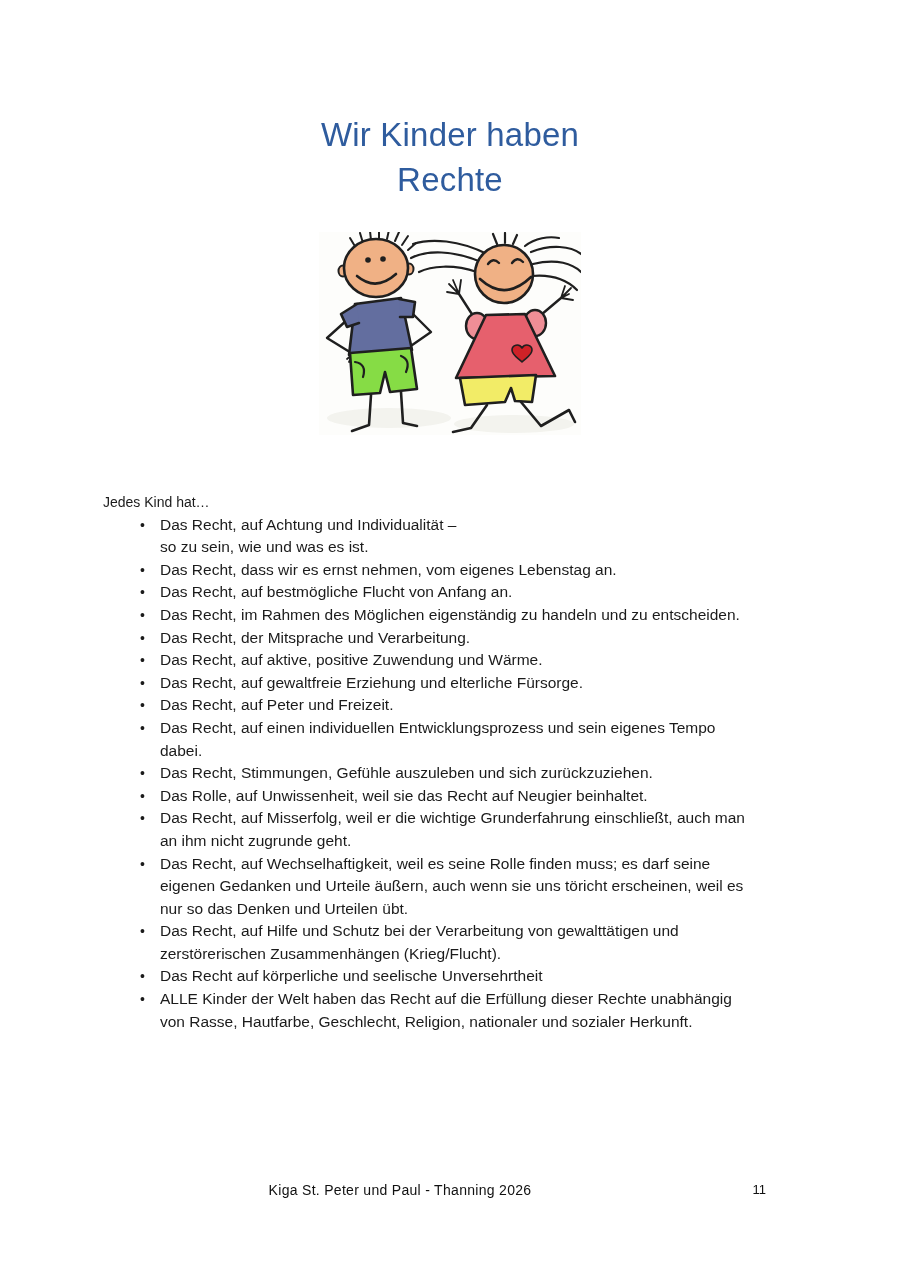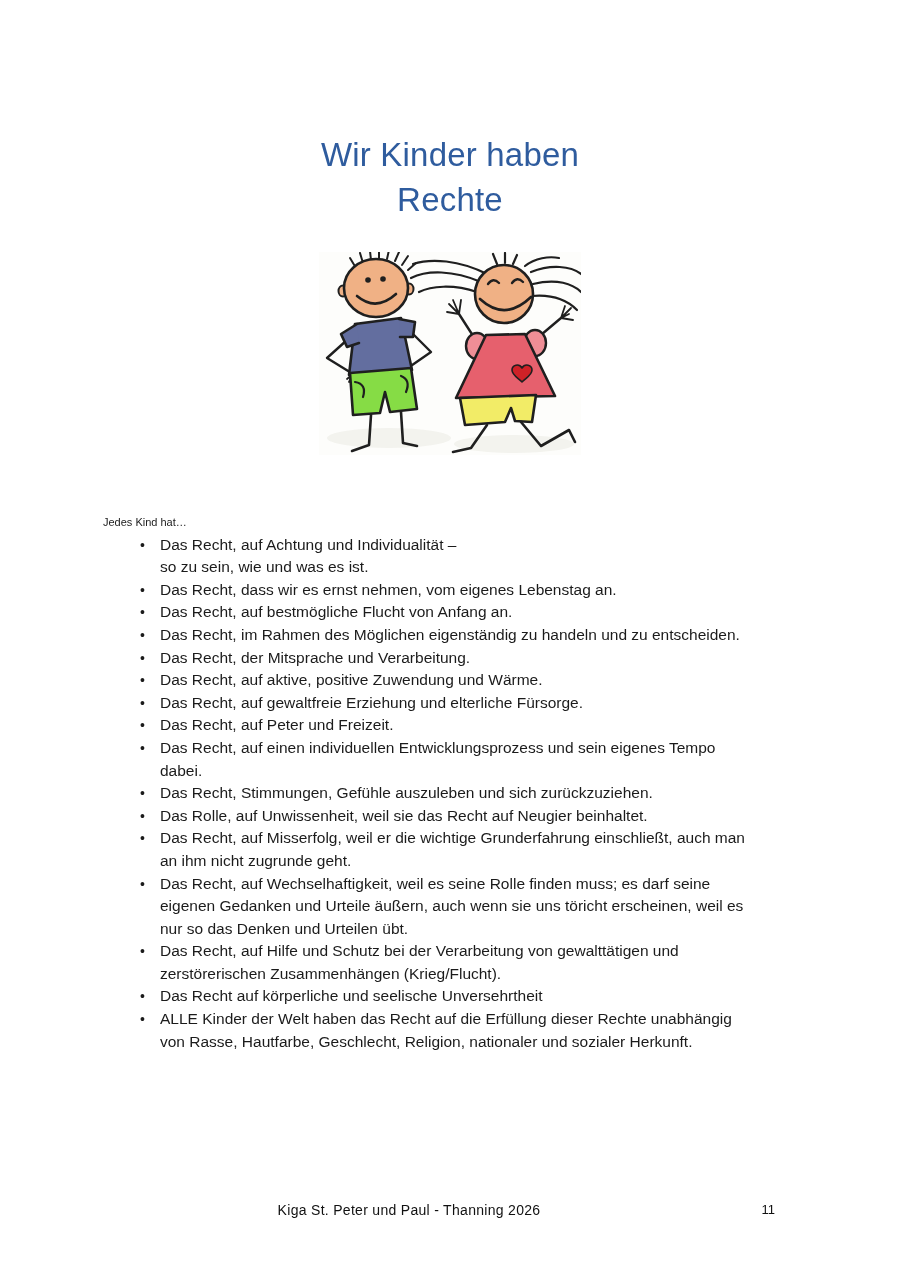--- a/index.html
+++ b/index.html
@@ -4,21 +4,21 @@
 <style>
   html,body{margin:0;padding:0;}
   body{
     width:900px;height:1273px;
     background:#ffffff;
     font-family:"Liberation Sans","DejaVu Sans",sans-serif;
     color:#1b1b1b;
     position:relative;
     overflow:hidden;
   }
-  .page{position:absolute;inset:0;background:#ffffff;margin-top:20px;}
+  .page{position:absolute;inset:0;background:#ffffff;}
 
   
   .title{
     margin:112px 0 0 0;
     text-align:center;
     font-size:33px;
     line-height:45px;
     font-weight:400;
     color:#2f5c9e;
     letter-spacing:0.2px;
@@ -29,21 +29,21 @@
   .illustration-wrap{
     width:262px;height:203px;
     margin:30px auto 0 auto;
     background:#fdfdfb;
   }
   .illustration-wrap svg{display:block;width:100%;height:100%;}
 
   
   .intro{
     margin:56px 0 0 103px;
-    font-size:11px;
+    font-size:14px;
     line-height:22.6px;
   }
   ul.rights{
     list-style:none;
     margin:0 0 0 103px;
     padding:0 0 0 37px;
     width:655px;
     font-size:15.5px;
     line-height:22.6px;
   }
@@ -55,21 +55,21 @@
   }
   ul.rights .blt-text{
     flex:1;
     white-space:pre-line;
   }
 
   
   .footer{
     position:absolute;
     top:1182px;
-    left:103px;
+    left:94px;
     width:672px;
     height:20px;
     font-size:14px;
     color:#111;
   }
   .footer-center{
     position:absolute;
     left:0;right:60px;
     text-align:center;
     letter-spacing:0.3px;

